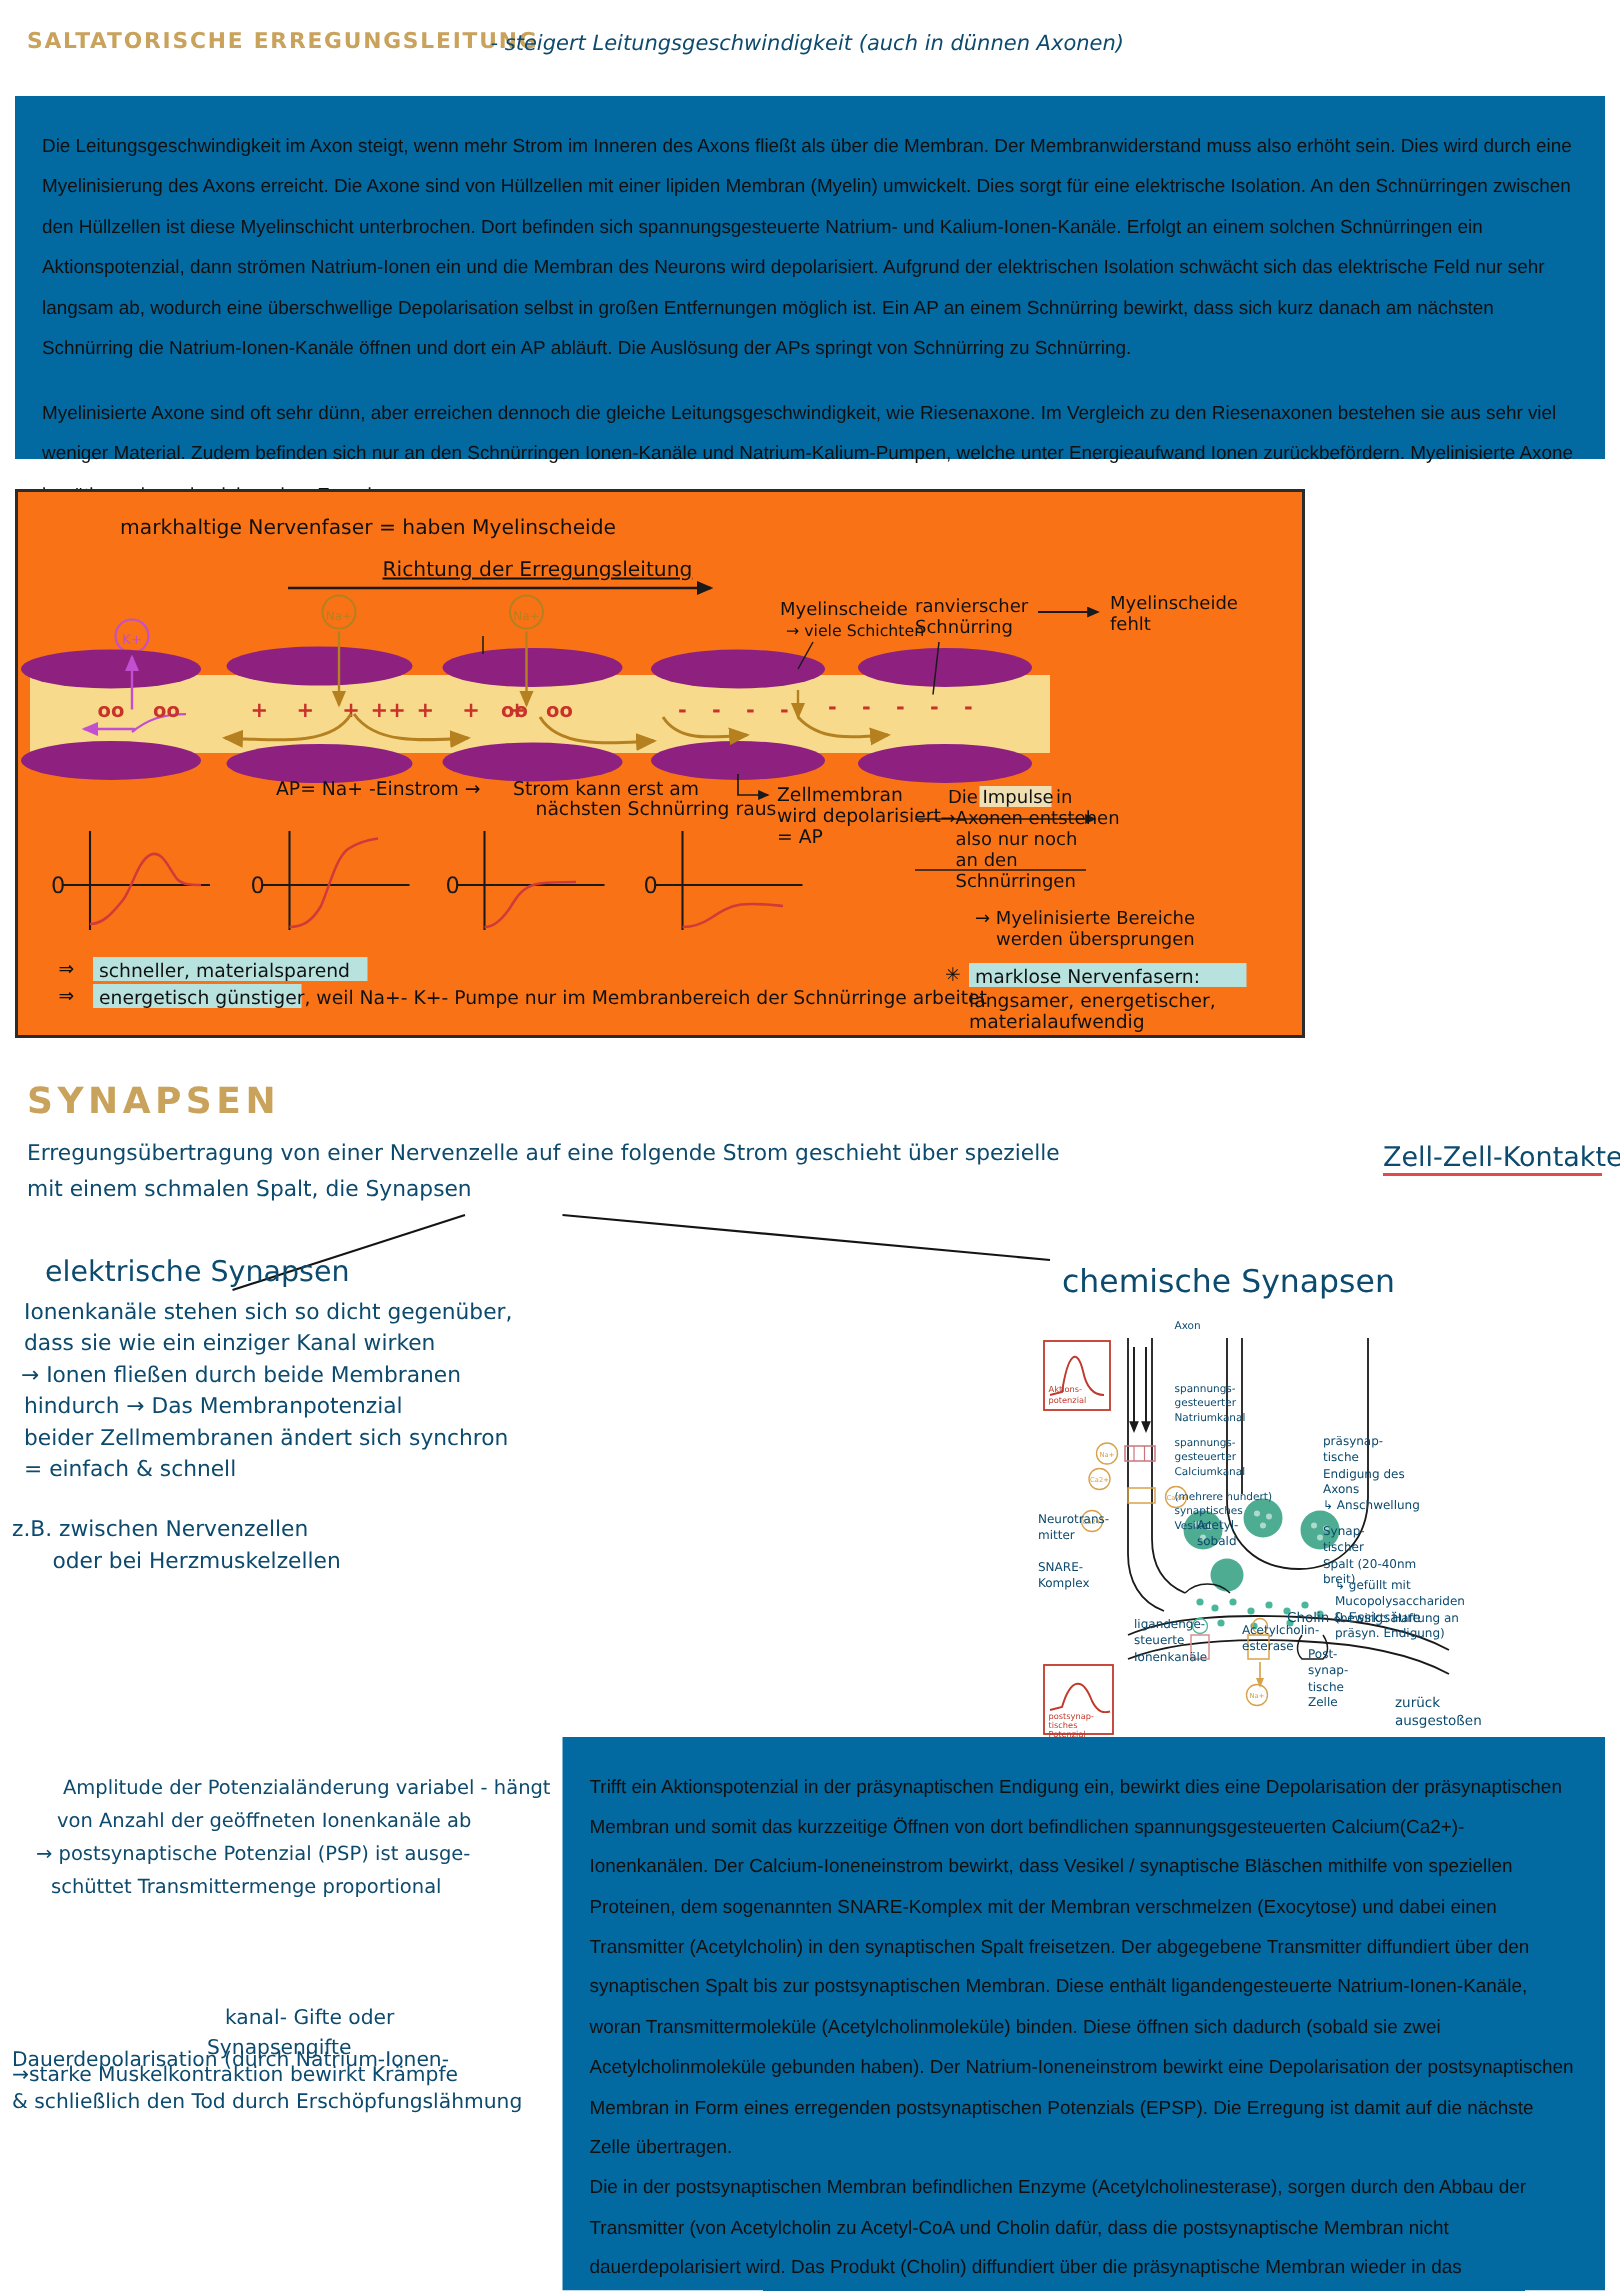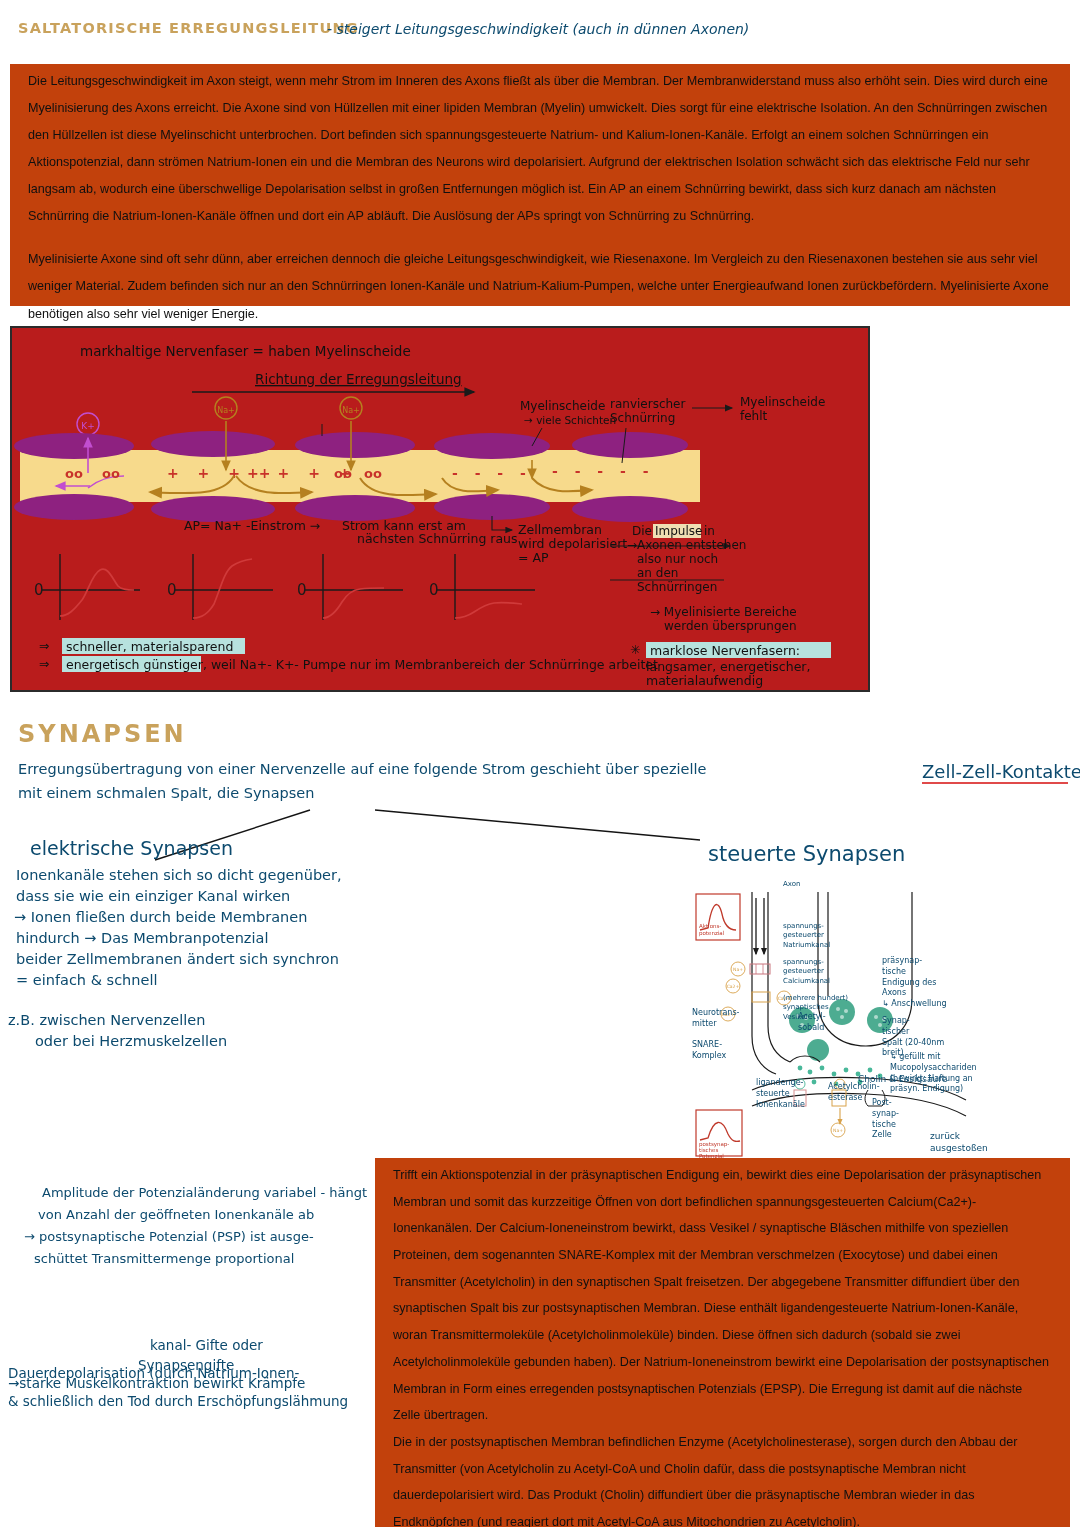--- a/index.html
+++ b/index.html
@@ -25,36 +25,36 @@
     position:absolute;
     color:#0c4a6e;
     font-family:"DejaVu Sans", sans-serif;
     white-space:pre;
     line-height:1.35;
   }
 
   
   .pink-block {
     position:absolute;
-    background:#c2410c;
+    background:#0369a1;
     color:#101010;
     font-size:12.6px;
     line-height:2.15;
-    padding:4px 18px 10px 18px;
+    padding:20px 18px 10px 18px;
   }
   .pink-block p { margin:0 0 0 0; }
   .pink-block p + p { margin-top:16px; }
 
   
   #fig-axon {
     position:absolute;
     left:10px; top:326px;
     width:860px; height:366px;
     border:2px solid #2b2b2b;
-    background:#b91c1c;
+    background:#f97316;
     overflow:hidden;
   }
   #fig-axon svg { display:block; }
 
   
   #fig-synapse {
     position:absolute;
     left:690px; top:868px;
     width:300px; height:290px;
   }
@@ -236,21 +236,21 @@
 <div class="hand-note" style="left:16px; top:866px; font-size:14.5px;">Ionenkanäle stehen sich so dicht gegenüber,</div>
 <div class="hand-note" style="left:16px; top:887px; font-size:14.5px;">dass sie wie ein einziger Kanal wirken</div>
 <div class="hand-note" style="left:14px; top:908px; font-size:14.5px;">→ Ionen fließen durch beide Membranen</div>
 <div class="hand-note" style="left:16px; top:929px; font-size:14.5px;text-align:center;">hindurch → Das Membranpotenzial</div>
 <div class="hand-note" style="left:16px; top:950px; font-size:14.5px;">beider Zellmembranen ändert sich synchron</div>
 <div class="hand-note" style="left:16px; top:971px; font-size:14.5px;">= einfach &amp; schnell</div>
 
 <div class="hand-note" style="left:8px; top:1011px; font-size:14.5px;">z.B. zwischen Nervenzellen</div>
 <div class="hand-note" style="left:35px; top:1032px; font-size:14.5px;">oder bei Herzmuskelzellen</div>
 
-<div class="hand-note" style="left:708px; top:840px; font-size:21px;">steuerte Synapsen</div>
+<div class="hand-note" style="left:708px; top:840px; font-size:21px;">chemische Synapsen</div>
 
 <div id="fig-synapse">
   <svg width="300" height="290" viewBox="0 0 300 290" xmlns="http://www.w3.org/2000/svg">
     <defs>
       <marker id="sArr" markerWidth="7" markerHeight="7" refX="5" refY="2.5" orient="auto">
         <path d="M0,0 L6,2.5 L0,5 z" fill="#1a1a1a"></path>
       </marker>
       <marker id="sArrO" markerWidth="7" markerHeight="7" refX="5" refY="2.5" orient="auto">
         <path d="M0,0 L6,2.5 L0,5 z" fill="#d8a24a"></path>
       </marker>

